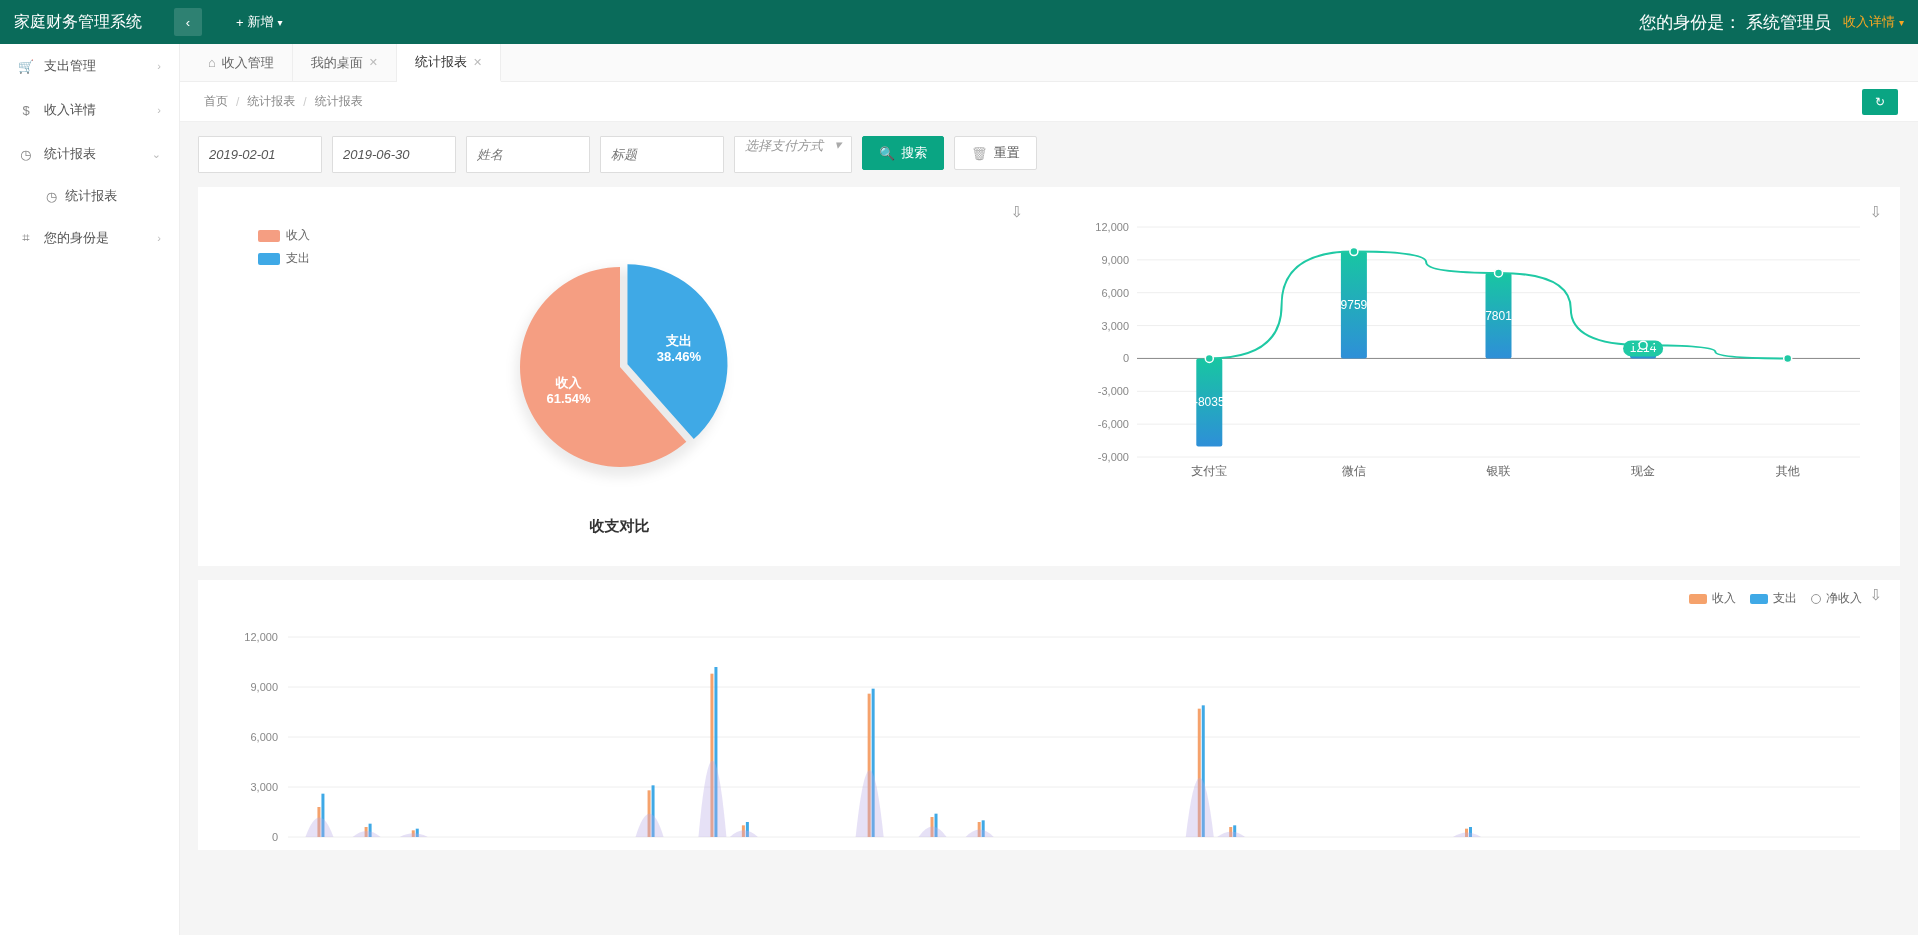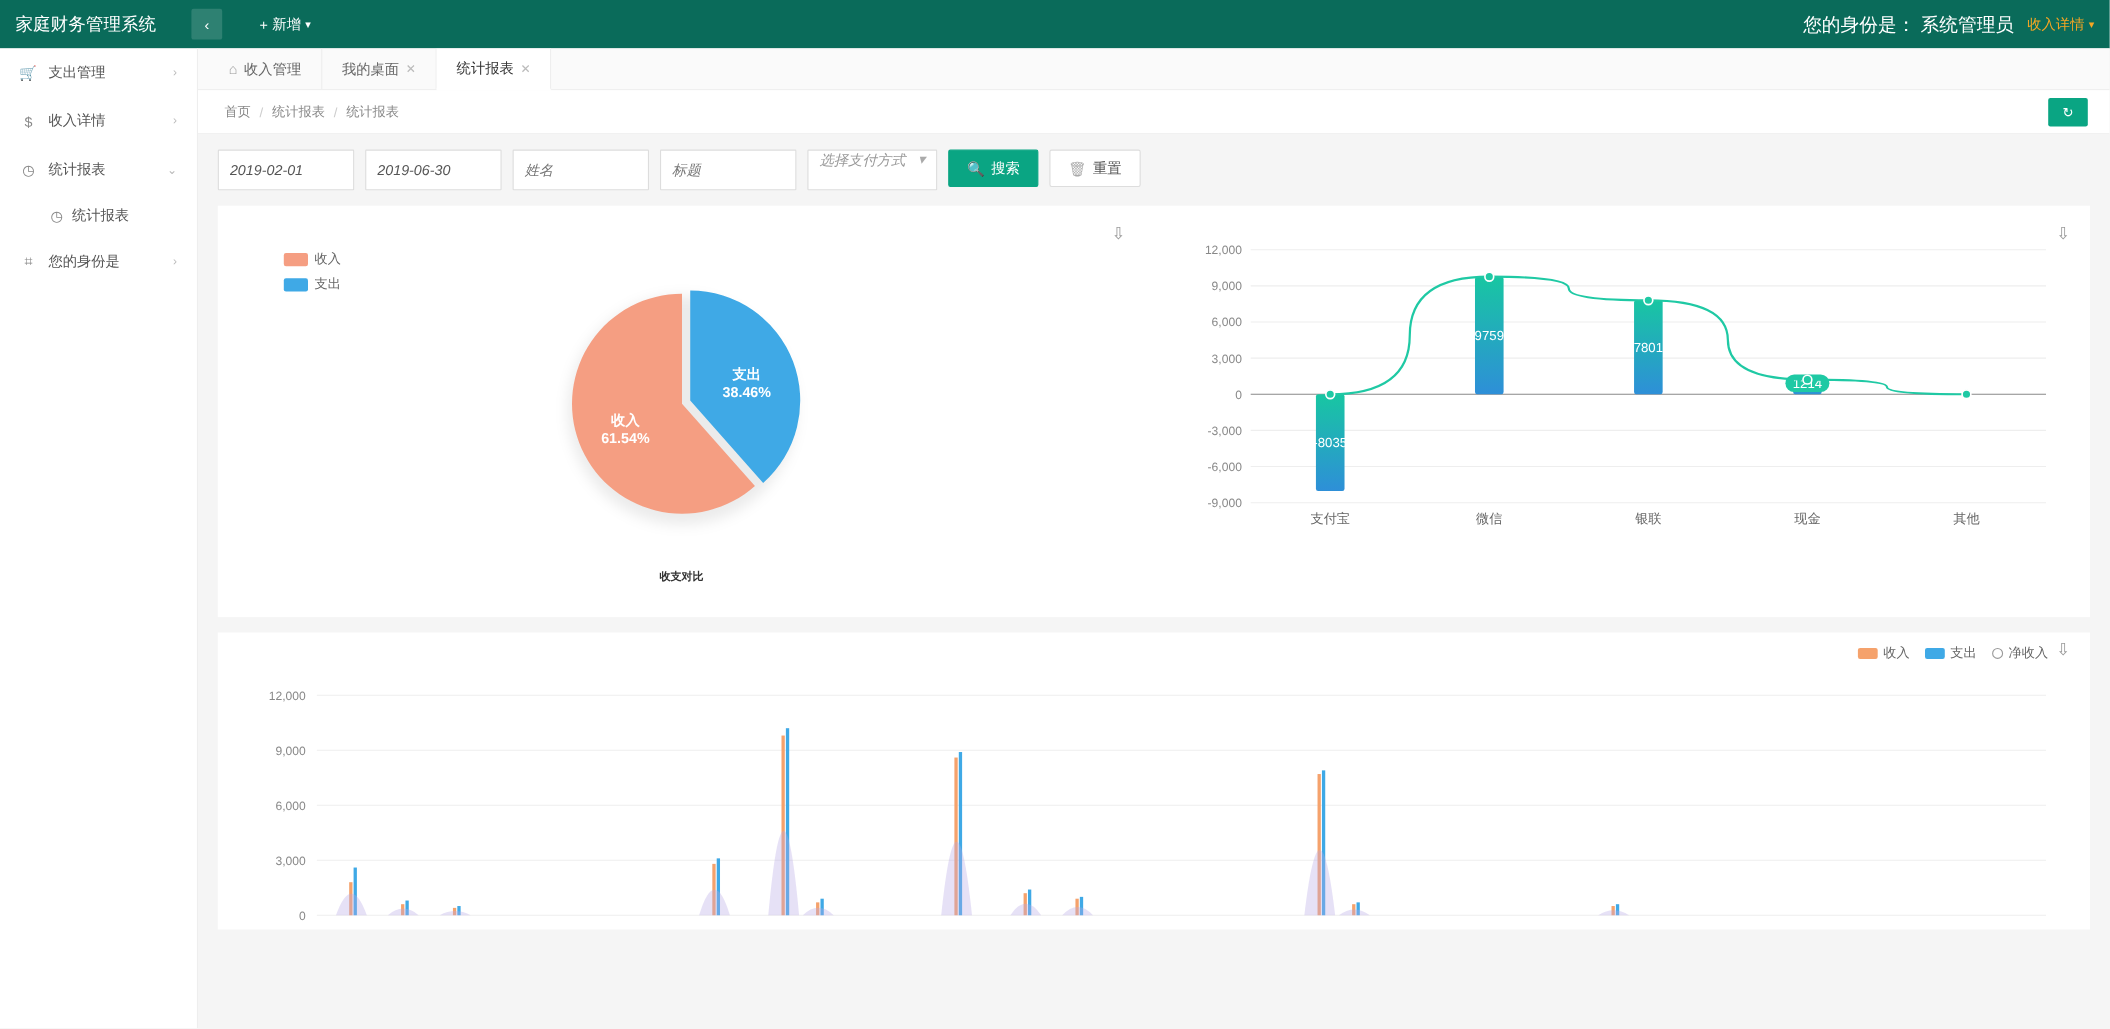--- a/index.html
+++ b/index.html
@@ -41,21 +41,21 @@
 .input.date { width: 124px; }
 .input.text { width: 124px; }
 .select { width: 118px; position: relative; display: flex; align-items: flex-start; }
 .select::after { content: '▾'; position: absolute; right: 10px; color: #aaa; pointer-events: none; }
 .btn { height: 34px; padding: 0 16px; border: 1px solid #ddd; background: #fff; display: flex; align-items: center; gap: 6px; cursor: pointer; font-size: 13px; color: #555; border-radius: 2px; }
 .btn.primary { background: #0aa583; border-color: #0aa583; color: #fff; }
 
 .charts-row { display: flex; gap: 16px; background: #fff; padding: 10px 0 20px; }
 .chart-card { flex: 1; position: relative; padding: 10px 20px; }
 .download-icon { position: absolute; top: 6px; right: 18px; color: #999; cursor: pointer; font-size: 15px; }
-.chart-title { text-align: center; font-size: 10px; font-weight: 600; color: #333; margin-top: 10px; }
+.chart-title { text-align: center; font-size: 15px; font-weight: 600; color: #333; margin-top: 10px; }
 
 .pie-legend { position: absolute; top: 30px; left: 60px; }
 .pie-legend .item { display: flex; align-items: center; gap: 6px; margin-bottom: 6px; font-size: 12px; color: #666; }
 .pie-legend .sw { width: 22px; height: 12px; border-radius: 2px; }
 
 .piewrap { display: flex; justify-content: center; padding: 30px 0 10px; }
 svg text { font-family: inherit; }
 
 .bar-legend { display: flex; justify-content: flex-end; gap: 14px; font-size: 12px; color: #666; padding: 0 18px; }
 .bar-legend .item { display: flex; align-items: center; gap: 5px; }

